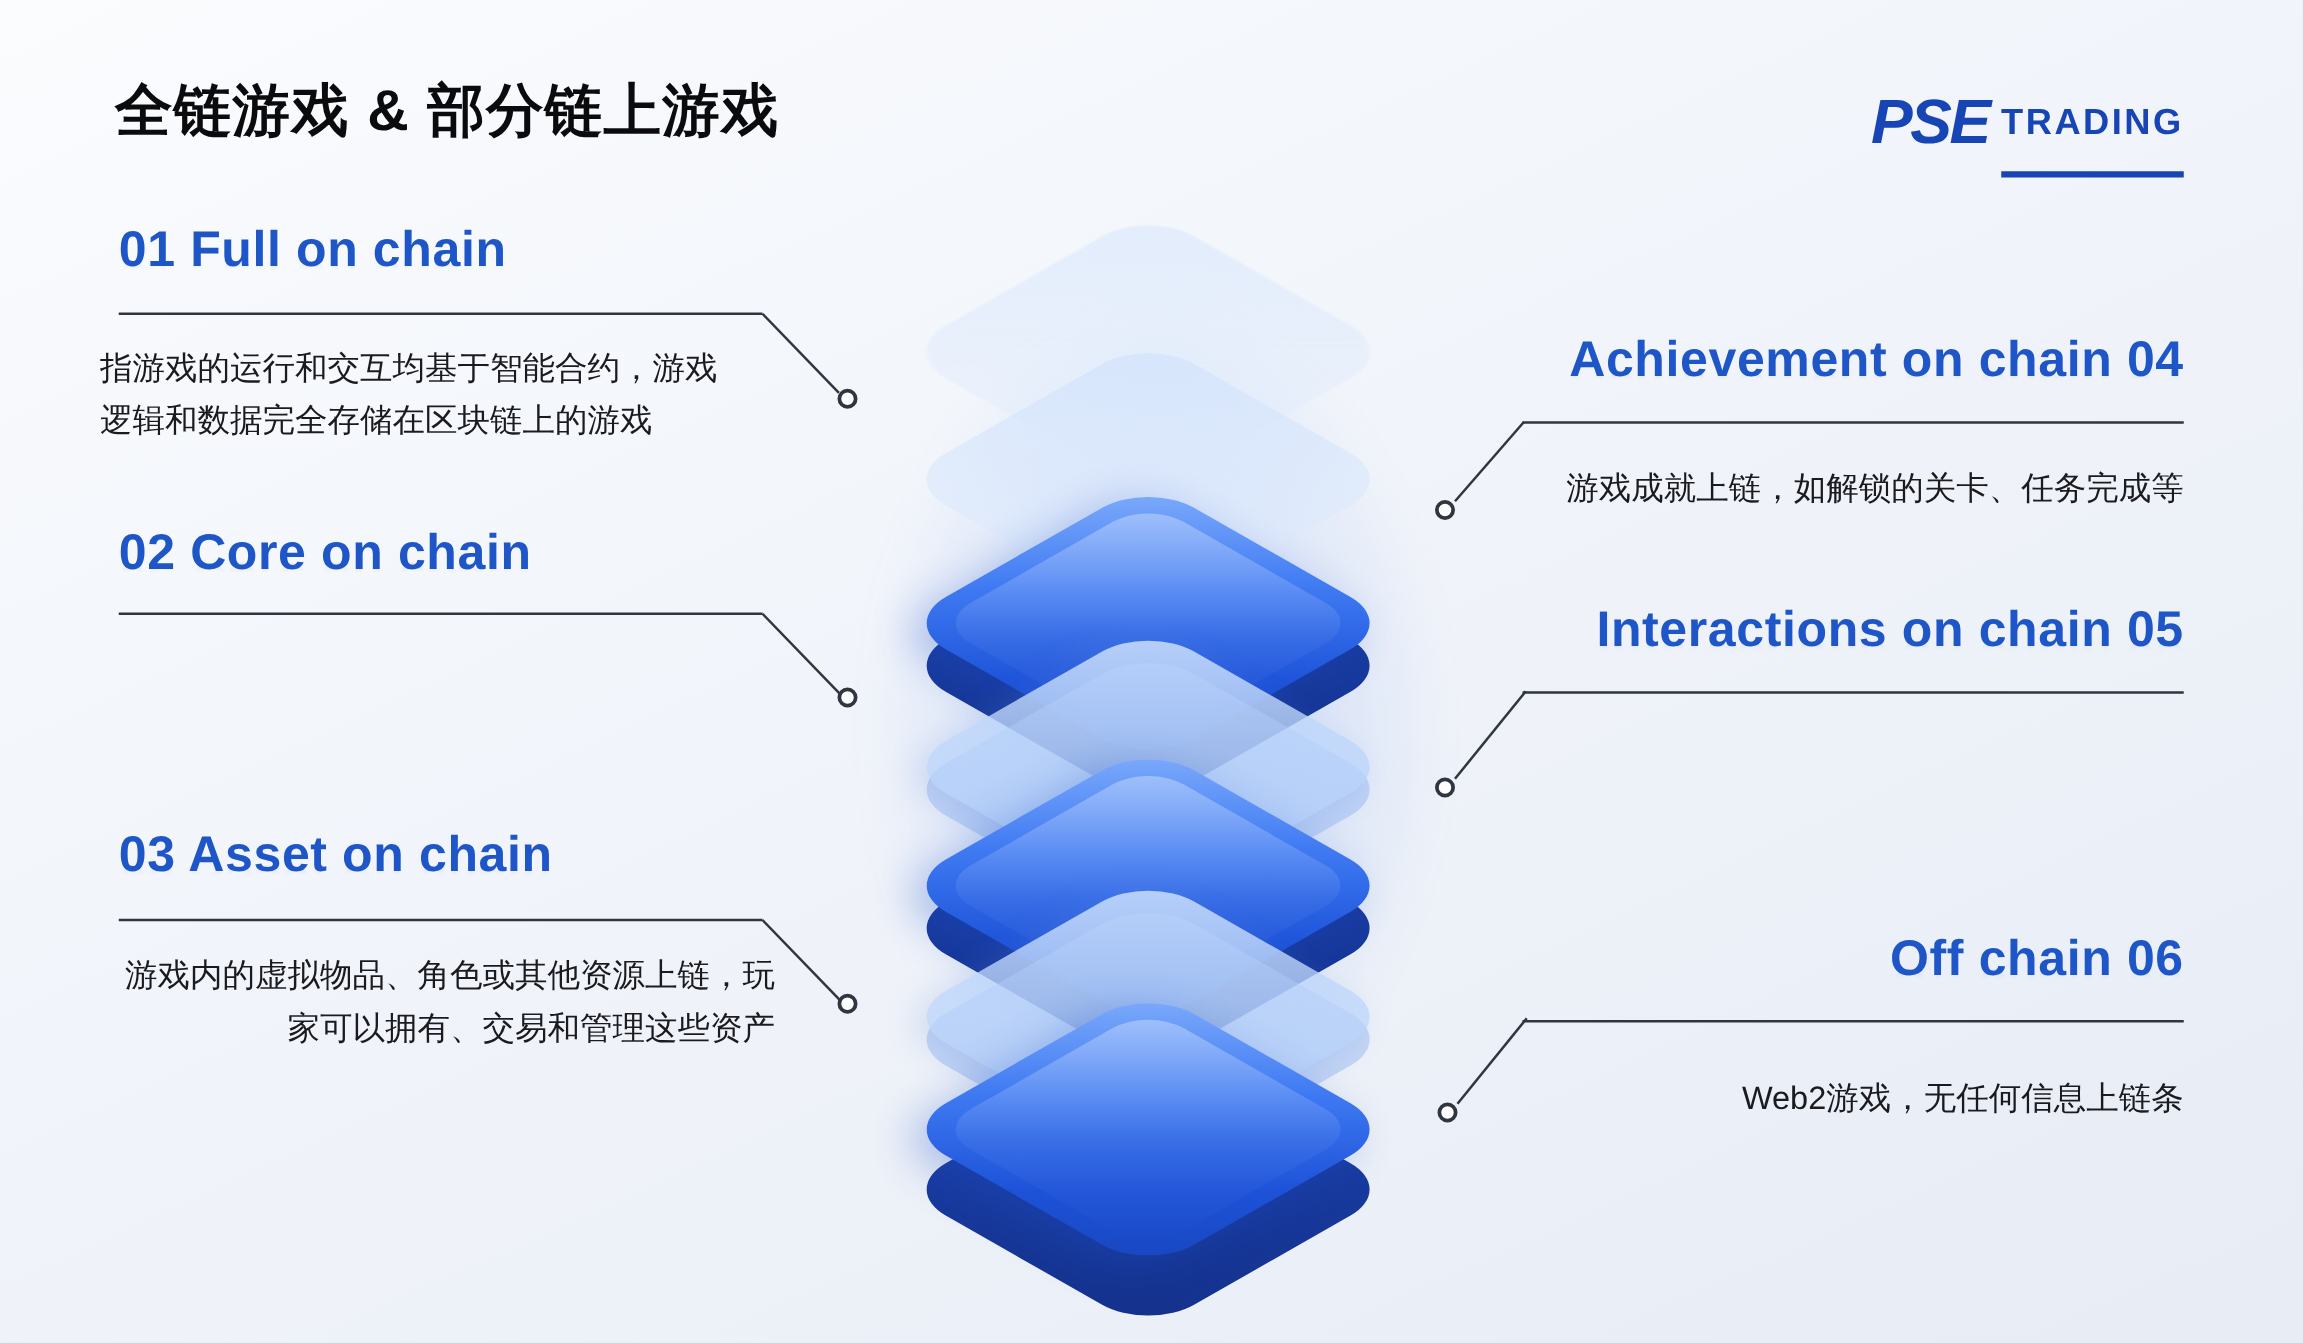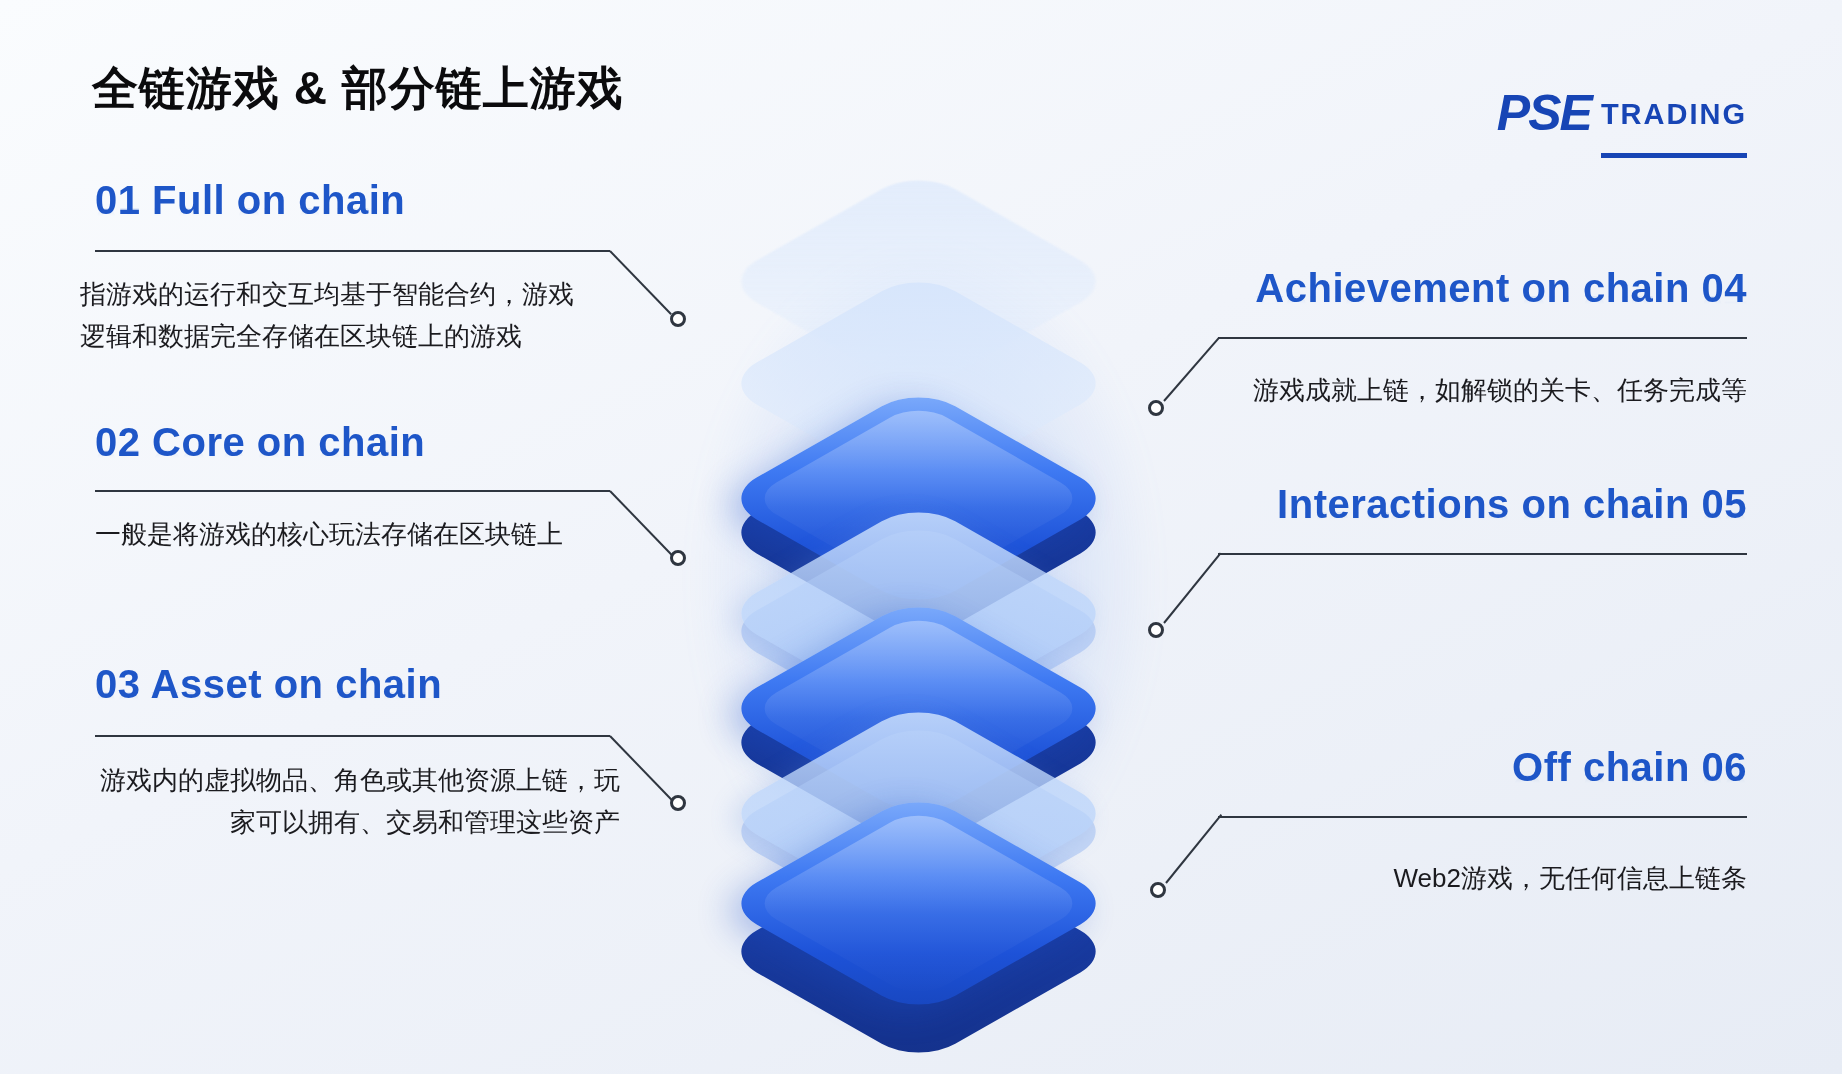--- a/index.html
+++ b/index.html
@@ -11,21 +11,21 @@
     background: linear-gradient(155deg, #fafcfe 0%, #f1f4fa 45%, #e7ecf5 100%);
   }
 
   
   .page-title {
     position:absolute; left:92px; top:58px;
     font-size:46px; font-weight:900; color:#0b0b0d; letter-spacing:1px;
     white-space:nowrap;
   }
   .logo {
-    position:absolute; right:95px; top:88px;
+    position:absolute; right:95px; top:72px;
     display:flex; align-items:flex-start; gap:10px;justify-content:flex-end;
   }
   .logo-mark {
     font-size:50px; font-weight:900; color:#1745b5; letter-spacing:-2px;
     line-height:1; font-style:italic;
   }
   .logo-word {
     font-size:29px; font-weight:800; color:#1745b5; letter-spacing:2px;
     margin-top:12px; padding-bottom:24px; border-bottom:5px solid #1745b5;
     line-height:1;
@@ -138,21 +138,20 @@
   <div class="item-heading" style="left:95px; top:178px;">01 Full on chain</div>
   <div class="h-line" style="left:95px; top:250px; width:515px;"></div>
   <div class="d-line" style="left:610px; top:250px; width:88px; transform:rotate(46deg);"></div>
   <div class="dot" style="left:670px; top:311px;"></div>
   <div class="item-body" style="left:80px; top:274px; width:500px;">指游戏的运行和交互均基于智能合约，游戏逻辑和数据完全存储在区块链上的游戏</div>
 
   <div class="item-heading" style="left:95px; top:420px;">02 Core on chain</div>
   <div class="h-line" style="left:95px; top:490px; width:515px;"></div>
   <div class="d-line" style="left:610px; top:490px; width:90px; transform:rotate(46deg);"></div>
   <div class="dot" style="left:670px; top:550px;"></div>
-  <div class="item-body" style="left:95px; top:514px; width:560px;">一般是将游戏的核心玩法存储在区块链上</div>
 
   <div class="item-heading" style="left:95px; top:662px;">03 Asset on chain</div>
   <div class="h-line" style="left:95px; top:735px; width:515px;"></div>
   <div class="d-line" style="left:610px; top:735px; width:90px; transform:rotate(46deg);"></div>
   <div class="dot" style="left:670px; top:795px;"></div>
   <div class="item-body" style="left:95px; top:760px; width:525px;text-align:right;">游戏内的虚拟物品、角色或其他资源上链，玩家可以拥有、交易和管理这些资产</div>
 
   <div class="item-heading right" style="right:95px; top:266px;">Achievement on chain 04</div>
   <div class="h-line" style="left:1218px; top:337px; width:529px;"></div>
   <div class="d-line" style="left:1164px; top:400px; width:84px; transform:rotate(-49deg);"></div>

